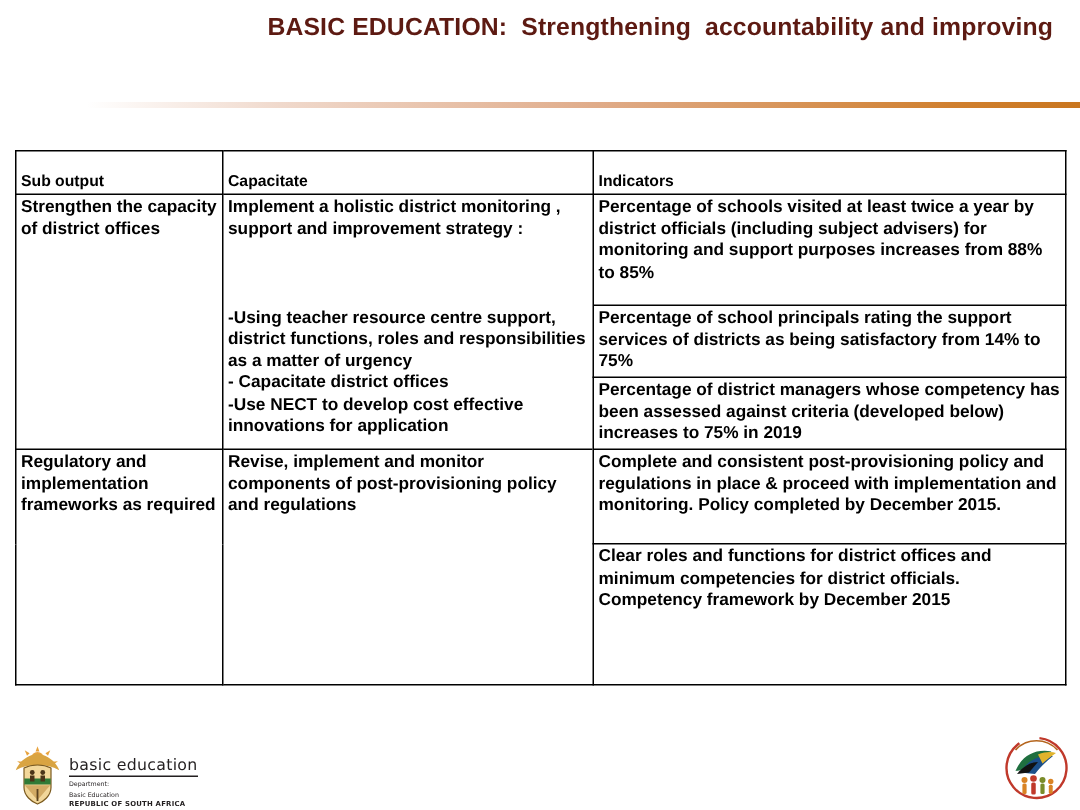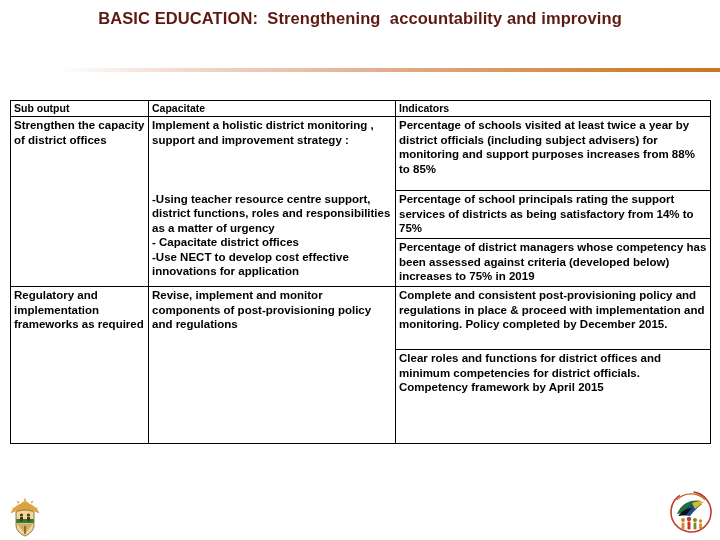--- a/index.html
+++ b/index.html
@@ -27,20 +27,21 @@
     font-weight: bold;
     font-size: 16.5px;
     line-height: 21px;
     letter-spacing: 0.1px;
     padding: 0 18px;
     box-sizing: border-box;
   }
   #slide-title .line {
     display: block;
     white-space: pre;
+    text-align: right;
   }
 
   
   #title-rule {
     position: absolute;
     left: 0px;
     top: 68px;
     width: 720px;
     height: 4px;
     background: linear-gradient(to right,
@@ -73,21 +74,21 @@
     vertical-align: top;
     padding: 1px 3px 2px 3px;
     line-height: 14.6px;
     text-align: left;
     font-weight: bold;
   }
   #matrix-table thead th {
     font-weight: bold;
     font-size: 10.5px;
     line-height: 13px;
-    padding-top: 1px;
+    padding-top: 14px;
     padding-bottom: 1px;
     height: 13px;
   }
   .cell-text { display: block; white-space: pre-line; }
 
   
   .no-top    { border-top: 0 !important; }
   .no-bottom { border-bottom: 0 !important; margin-top: 44px; }
 
   
@@ -200,21 +201,21 @@
       </td>
       <td rowspan="2">
         <span class="cell-text">Revise, implement and monitor components of post-provisioning policy and regulations</span>
       </td>
       <td style="height:59px">
         <span class="cell-text">Complete and consistent post-provisioning policy and regulations in place &amp; proceed with implementation and monitoring. Policy completed by December 2015.</span>
       </td>
     </tr>
     <tr>
       <td style="height:90px">
-        <span class="cell-text">Clear roles and functions for district offices and minimum competencies for district officials. Competency framework by April 2015</span>
+        <span class="cell-text">Clear roles and functions for district offices and minimum competencies for district officials. Competency framework by December 2015</span>
       </td>
     </tr>
   </tbody>
 </table>
 
 <div id="footer-left-logo">
 
   <svg id="coat-of-arms" viewBox="0 0 34 40">
 
     <g fill="#e8a33d">
@@ -234,20 +235,26 @@
 
     <circle cx="13.5" cy="18" r="1.6" fill="#4a3418"></circle>
     <circle cx="20.5" cy="18" r="1.6" fill="#4a3418"></circle>
     <path d="M12 20 h3 v4 h-3 Z M19 20 h3 v4 h-3 Z" fill="#4a3418"></path>
 
     <path d="M8.4 26.5 C12 30 14 33.5 17 36.2 C20 33.5 22 30 25.6 26.5 Z" fill="#b8873a" opacity="0.55"></path>
 
     <rect x="16.4" y="29" width="1.2" height="8" fill="#5b4320"></rect>
   </svg>
 
+  <div id="dbe-wordmark">
+    <span class="brand">basic education</span>
+    <span class="sub">Department:</span>
+    <span class="sub">Basic Education</span>
+    <span class="sub strong">REPUBLIC OF SOUTH AFRICA</span>
+  </div>
 </div>
 
 <svg id="footer-right-logo" viewBox="0 0 46 50">
 
   <circle cx="23" cy="25" r="20" fill="none" stroke="#c0392b" stroke-width="1.6" stroke-dasharray="96 14" transform="rotate(-40 23 25)"></circle>
 
   <g stroke="#b5651d" stroke-width="1.1" fill="none">
     <path d="M9 13 A19 19 0 0 1 37 13"></path>
   </g>
 

